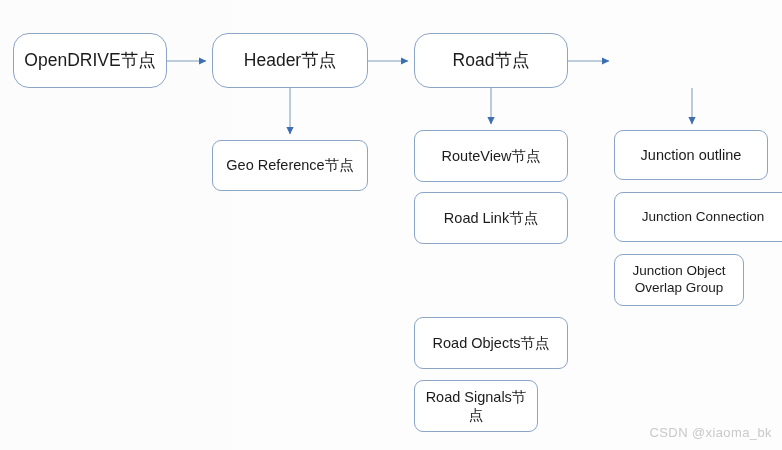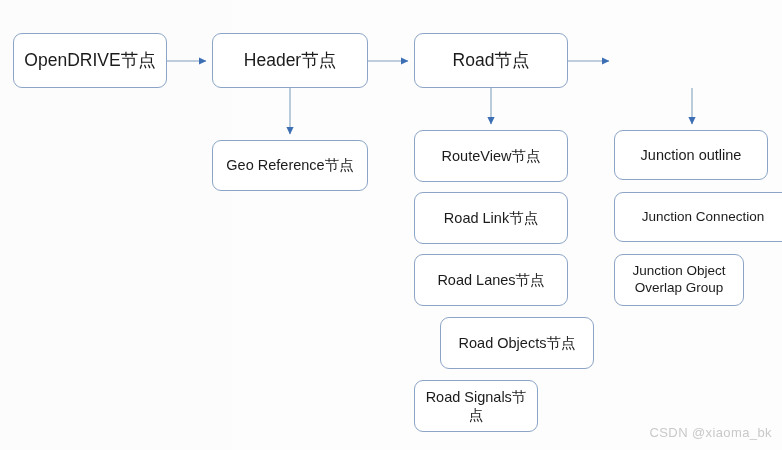--- a/index.html
+++ b/index.html
@@ -37,21 +37,21 @@
     border-radius: 9px;
     display: flex;
     align-items: center;
     justify-content: center;
     text-align: center;
     color: #1b1b1b;
     line-height: 1.25;
     z-index: 3;
     padding: 2px 6px;
   }
-  .node.big   { font-size: 17.5px; }
+  .node.big   { font-size: 17.5px; border-radius: 16px; }
   .node.mid   { font-size: 14.5px; }
   .node.small { font-size: 13.5px; }
   .node.two-line { font-size: 13.5px; }
 
   svg#wires {
     position: absolute;
     left: 0;
     top: 0;
     width: 782px;
     height: 450px;
@@ -110,24 +110,21 @@
   <div class="node mid" style="left:212px;top:140px;width:156px;height:51px;">
     <span>Geo Reference节点</span>
   </div>
 
   <div class="node mid" style="left:414px;top:130px;width:154px;height:52px;">
     <span>RouteView节点</span>
   </div>
   <div class="node mid" style="left:414px;top:192px;width:154px;height:52px;">
     <span>Road Link节点</span>
   </div>
-  <div class="node mid" style="left:414px;top:254px;width:154px;height:52px;">
-    <span>Road Lanes节点</span>
-  </div>
-  <div class="node mid" style="left:414px;top:317px;width:154px;height:52px;margin-left:26px;">
+  <div class="node mid" style="left:414px;top:317px;width:154px;height:52px;">
     <span>Road Objects节点</span>
   </div>
   <div class="node mid" style="left:414px;top:380px;width:124px;height:52px;">
     <span>Road Signals节点</span>
   </div>
 
   <div class="node mid" style="left:614px;top:130px;width:154px;height:50px;">
     <span>Junction outline</span>
   </div>
   <div class="node small" style="left:614px;top:192px;width:178px;height:50px;">

